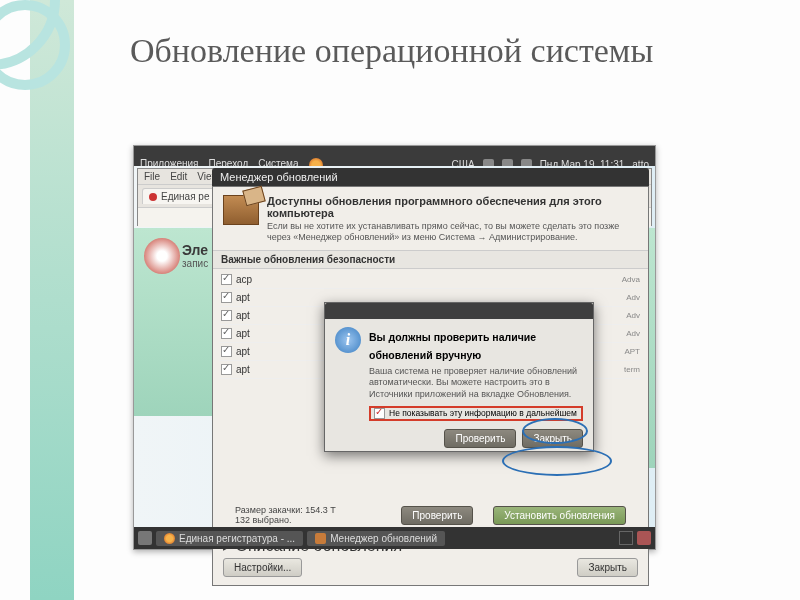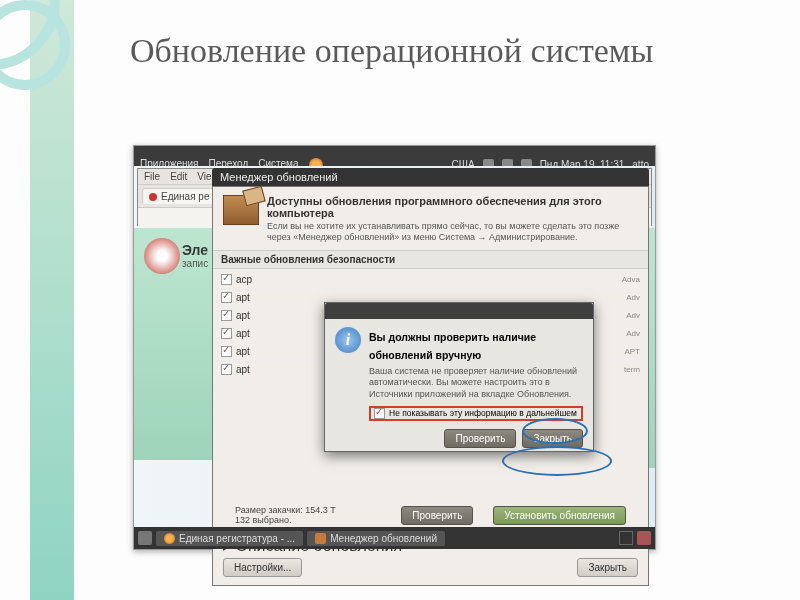--- a/index.html
+++ b/index.html
@@ -15,21 +15,21 @@
   .gnome-top .right { margin-left: auto; display: flex; gap: 8px; align-items: center; }
   .ff-ico { width:14px;height:14px;background:radial-gradient(#f7b24a 40%,#c5501a);border-radius:50%;}
   .mail-ico,.net-ico,.snd-ico{width:11px;height:11px;background:#888;border-radius:2px;}
   .desk-bg { position:absolute; left:0;right:0;top:20px;bottom:22px; background:linear-gradient(90deg,#f0f5f7,#dfeef5);}
   .ff-win { position:absolute; left:3px; top:22px; right:3px; height:58px; background:#efedea; border:1px solid #888; }
   .ff-menu { background:#e7e4df;font-size:10px;color:#444;padding:2px 6px;display:flex;gap:10px;border-bottom:1px solid #ccc;}
   .ff-tabs { display:flex;align-items:center;height:22px;background:#e7e4df;padding:0 4px;gap:6px;}
   .ff-tab { display:flex;align-items:center;gap:4px;font-size:10px;color:#444;padding:2px 6px;background:#f7f5f1;border:1px solid #ccc;border-bottom:none;border-radius:3px 3px 0 0;justify-content:center;}
   .ff-tab .dot{width:8px;height:8px;background:#c33;border-radius:50%;}
   .ff-toolbar{height:20px;background:#f5f3ee;border-top:1px solid #ccc;display:flex;justify-content:flex-end;align-items:center;padding:0 8px;font-size:10px;color:#555;}
-  .page-l{position:absolute;left:0;top:82px;width:120px;height:232px;background:linear-gradient(#bde6d0,#9ed4bb);padding:6px;}
+  .page-l{position:absolute;left:0;top:82px;width:120px;height:188px;background:linear-gradient(#bde6d0,#9ed4bb);padding:6px;}
   .page-l .logo{width:36px;height:36px;border-radius:50%;background:radial-gradient(#fff 20%,#c0392b);margin:4px;}
   .page-l .t1{font-size:14px;font-weight:bold;color:#3a3a3a;margin-left:42px;margin-top:-36px;}
   .page-l .t2{font-size:10px;color:#555;margin-left:42px;}
   .page-r{position:absolute;right:0;top:82px;width:60px;height:240px;background:linear-gradient(#bde6d0,#9ed4bb);padding:4px;font-size:9px;color:#333;}
 
   .um-title{position:absolute;left:78px;top:22px;right:6px;height:18px;background:#333;color:#eee;font-size:11px;line-height:18px;padding:0 8px;border-radius:3px 3px 0 0;}
   .um{position:absolute;left:78px;top:40px;right:6px;height:400px;background:#f1eee9;border:1px solid #777;font-size:10px;color:#333;}
   .um-head{display:flex;gap:8px;padding:8px 10px 6px;}
   .um-crate{width:36px;height:30px;background:linear-gradient(#c28b52,#8f5e2f);border:1px solid #6b421d;position:relative;}
   .um-crate::after{content:"";position:absolute;top:-8px;left:20px;width:18px;height:14px;background:#d9b588;border:1px solid #6b421d;transform:rotate(-15deg);}

